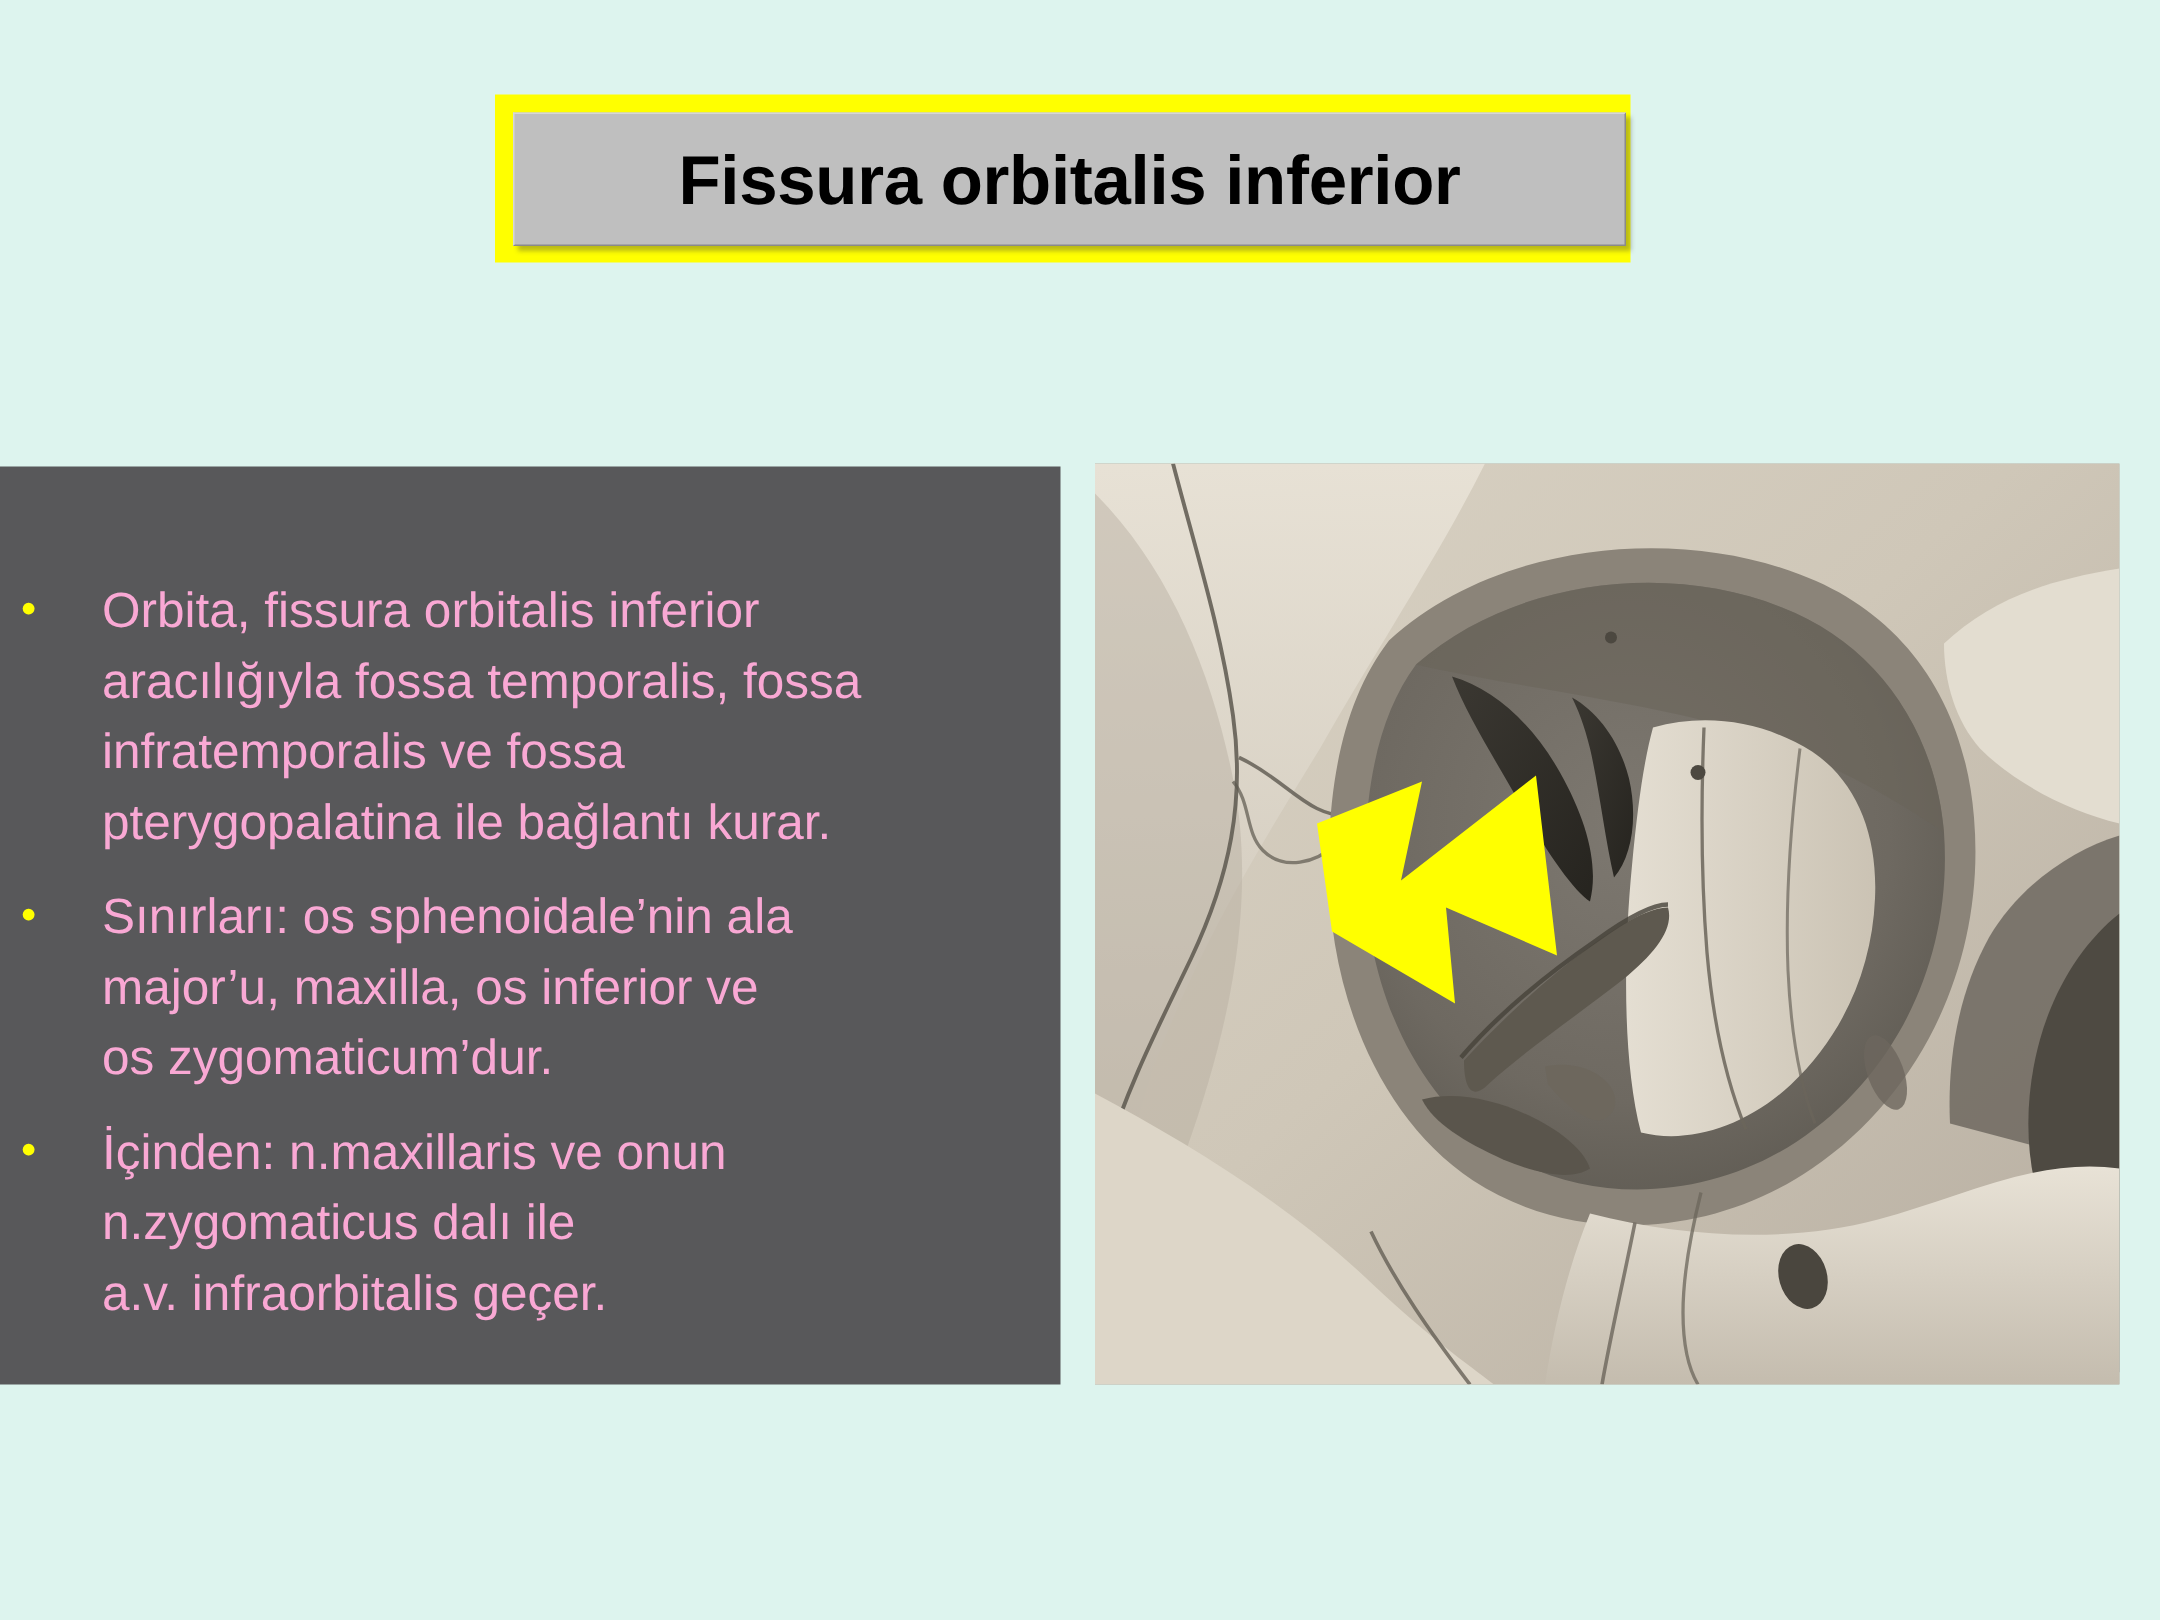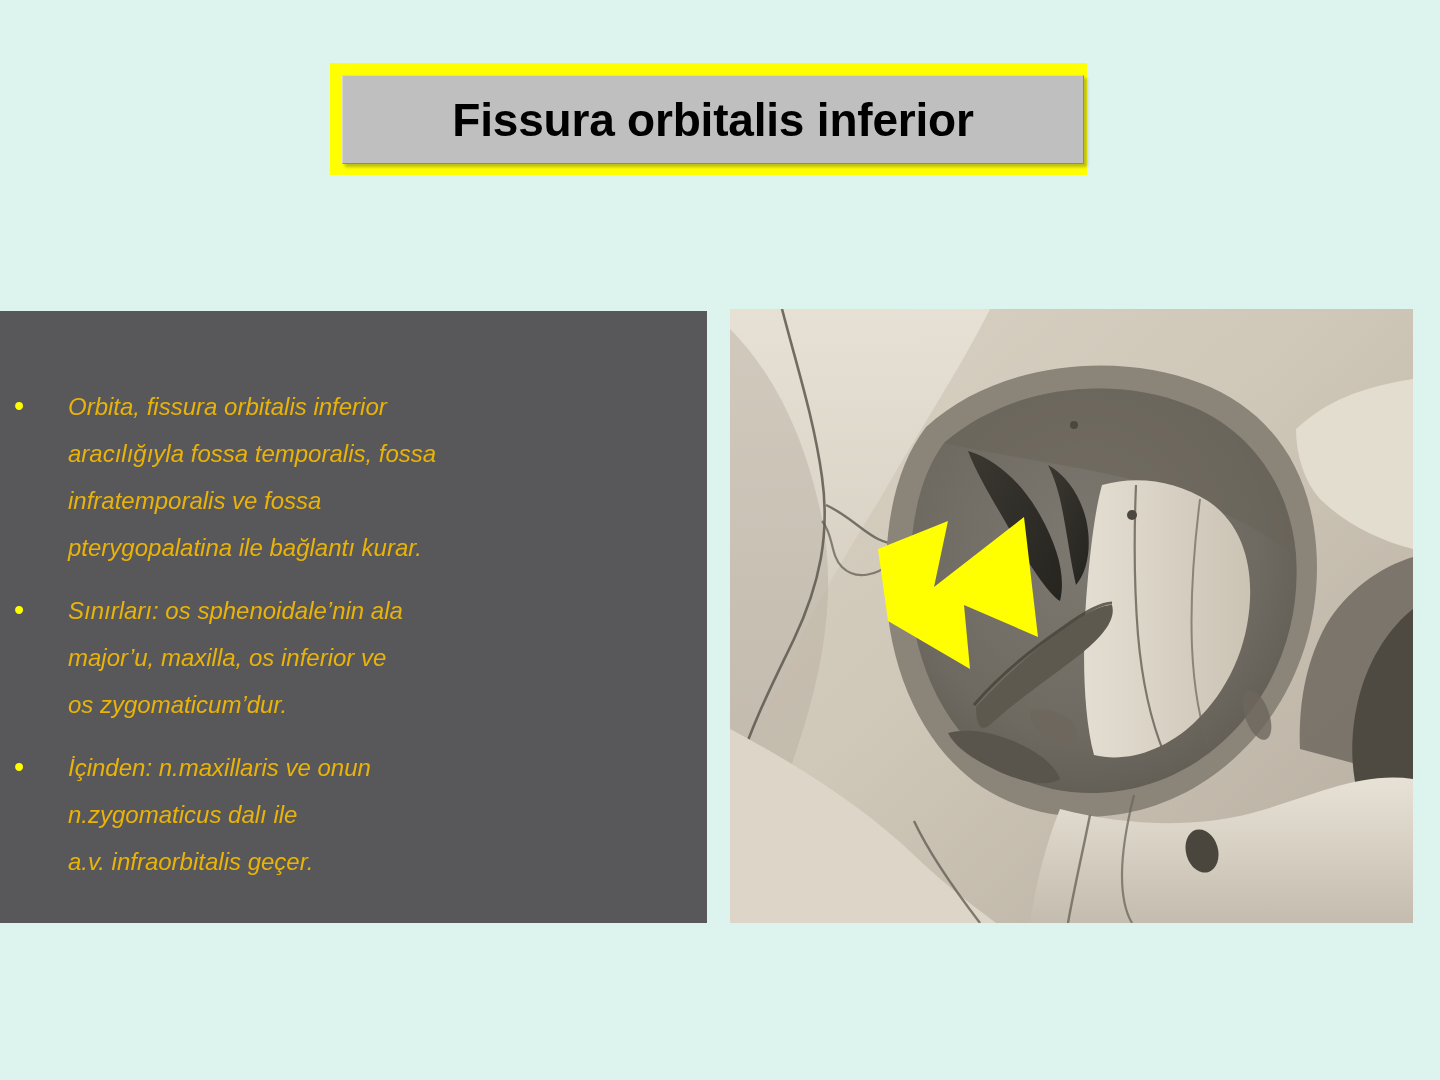--- a/index.html
+++ b/index.html
@@ -70,26 +70,25 @@
     width: 68px;
     text-align: left;
     padding-left: 14px;
     box-sizing: border-box;
     color: #ffff00;
     font-size: 29px;
     line-height: 47px;
   }
   .bullet-text {
     flex: 1 1 auto;
-    color: #eab308;
-    font-size: 24px;
+    color: #f9a8d4;
+    font-size: 33px;
     line-height: 47px;
     white-space: pre-line;
     letter-spacing: 0px;
-    font-style: italic;
   }
 
   
   #image-panel {
     position: absolute;
     left: 730px;
     top: 309px;
     width: 683px;
     height: 614px;
     overflow: hidden;

